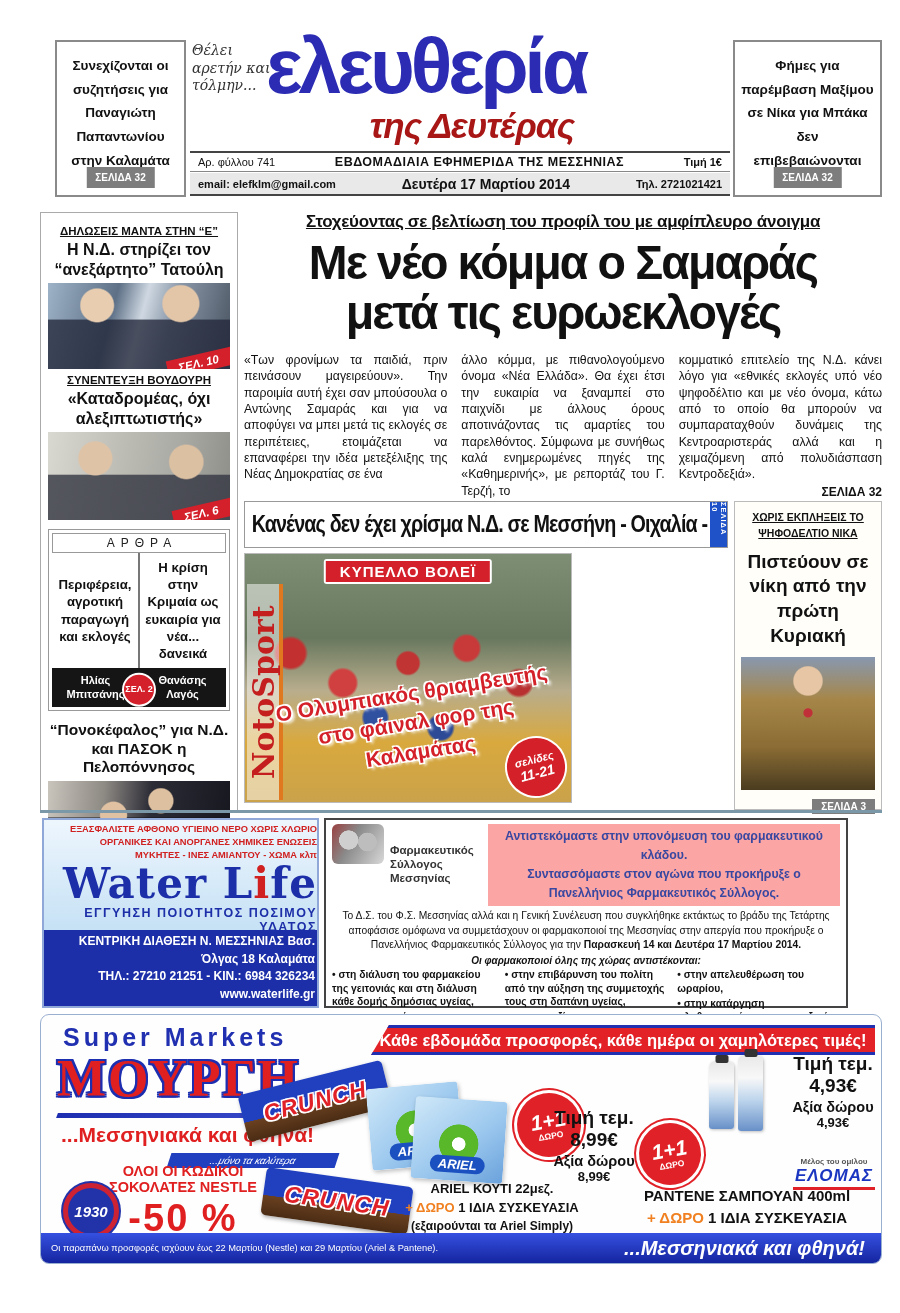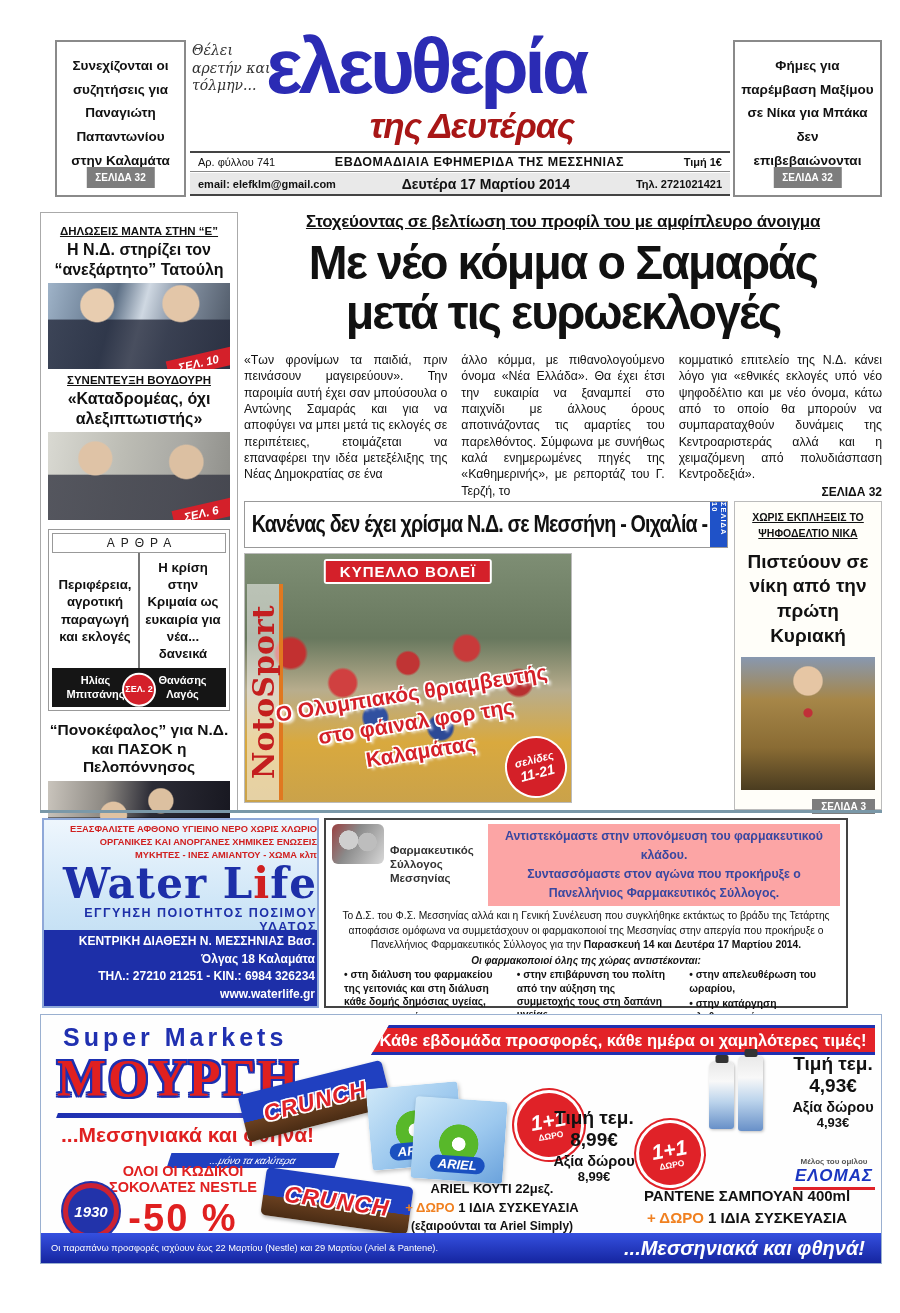--- a/index.html
+++ b/index.html
@@ -121,29 +121,29 @@
   #ph-logo { width:52px; height:40px; border-radius:6px; background:
     radial-gradient(circle at 32% 40%, #cfcfcf 0 22%, transparent 23%),
     radial-gradient(circle at 68% 45%, #bdbdbd 0 22%, transparent 23%),
     linear-gradient(120deg,#9a4040 0%,#8a8a8a 40%,#d8d8d8 100%); }
   #ph-org { width:92px; font-size:11.5px; font-weight:bold; color:#333; line-height:1.2; align-self:center; }
   #ph-heads { flex:1; background:#fca5a5; color:#3847a0; font-weight:bold; font-size:12.3px; text-align:center; line-height:1.55; padding:3px 4px; align-self:center; }
   #ph-intro { margin-top:3px; text-align:center; line-height:1.4; }
   #ph-slogan { text-align:center; font-weight:bold; font-style:italic; font-size:10px; margin-top:3px; }
   #ph-bullets { display:flex; gap:10px; margin-top:2px; }
   .ph-col { flex:1; }
-  .pb-item { font-weight:bold; line-height:1.28; margin-bottom:2px;margin-left:12px; }
+  .pb-item { font-weight:bold; line-height:1.28; margin-bottom:2px; }
   .pb-item::before { content:"• "; }
   #ph-note { margin-top:1px; line-height:1.3; }
   #ph-sign { display:flex; justify-content:space-around; font-size:11.5px; margin-top:2px; }
   #ph-sign b { font-size:12px; }
   #ph-footnote { font-size:8.2px; color:#333; line-height:1.35; margin-top:3px; }
 
   
-  #mourgi { position:absolute; left:40px; top:1014px; width:842px; height:250px; border:1px solid #9ab0d0; border-radius:0; background:#fefefe; overflow:hidden; }
+  #mourgi { position:absolute; left:40px; top:1014px; width:842px; height:250px; border:1px solid #9ab0d0; border-radius:9px; background:#fefefe; overflow:hidden; }
   #mg-super { position:absolute; left:22px; top:8px; color:#2030b0; font-weight:bold; font-size:25px; letter-spacing:4px; }
   #mg-brand { position:absolute; left:16px; top:34px; font-family:"Liberation Serif", serif; font-weight:bold; font-size:52px; color:#e02020; letter-spacing:2px; text-shadow:2px 0 0 #1d2fb0,-2px 0 0 #1d2fb0,0 2px 0 #1d2fb0,0 -2px 0 #1d2fb0,2px 2px 0 #1d2fb0,-2px -2px 0 #1d2fb0,2px -2px 0 #1d2fb0,-2px 2px 0 #1d2fb0; }
   #mg-underline { position:absolute; left:16px; top:98px; width:285px; height:5px; background:linear-gradient(90deg,#1d2fb0,#4050d0); transform:skewX(-20deg); }
   #mg-slogan { position:absolute; left:20px; top:108px; color:#e02020; font-weight:bold; font-size:21px; }
   #mg-mini { position:absolute; left:128px; top:138px; width:168px; height:15px; background:#2040c0; transform:skewX(-18deg); color:#fff; font-size:10px; font-style:italic; text-align:center; line-height:15px; }
   .crunch-bar { position:absolute; width:148px; height:48px; border-radius:5px; background:linear-gradient(180deg,#2040c0 0%,#2040c0 58%,#6a4020 59%,#4a2c14 100%); display:flex; align-items:center; justify-content:center; box-shadow:1px 2px 4px rgba(0,0,0,.3); }
   .crunch-bar span { font-weight:bold; font-style:italic; font-size:23px; color:#e02228; letter-spacing:1px; text-shadow:-1.5px -1.5px 0 #fff,1.5px -1.5px 0 #fff,-1.5px 1.5px 0 #fff,1.5px 1.5px 0 #fff; }
   #crunch1 { left:200px; top:62px; transform:rotate(-14deg); }
   #crunch2 { left:222px; top:162px; transform:rotate(8deg); }
   #mg-nestle { position:absolute; left:36px; top:148px; width:212px; text-align:center; color:#e02020; font-weight:bold; }

